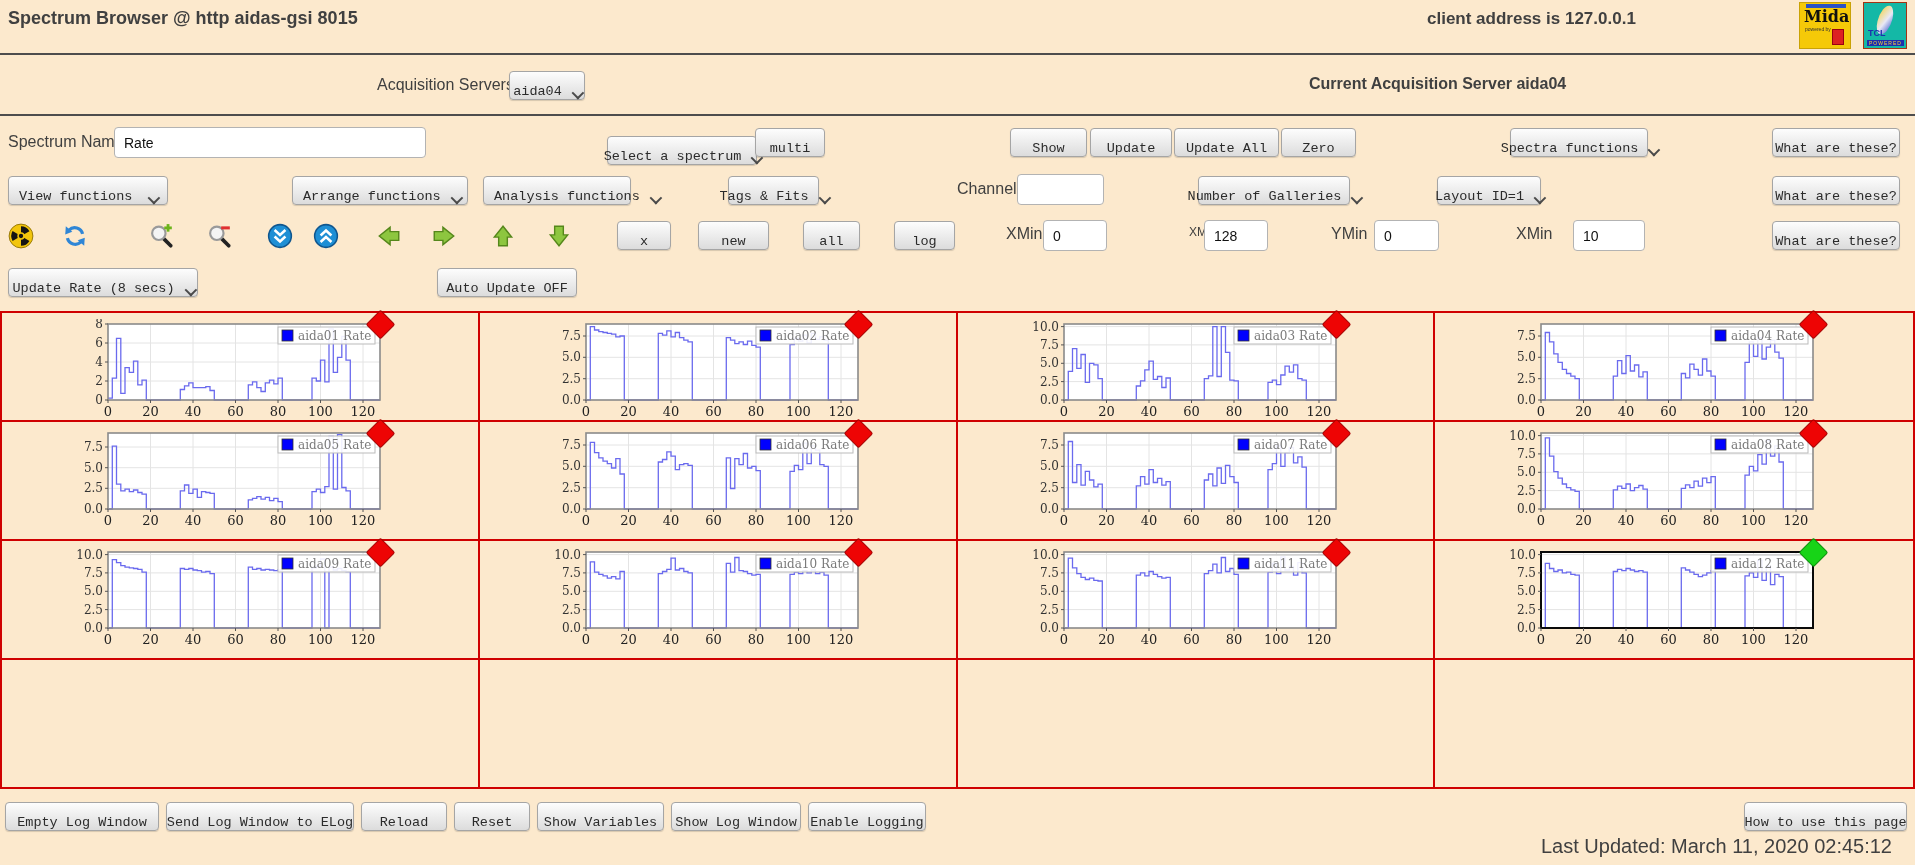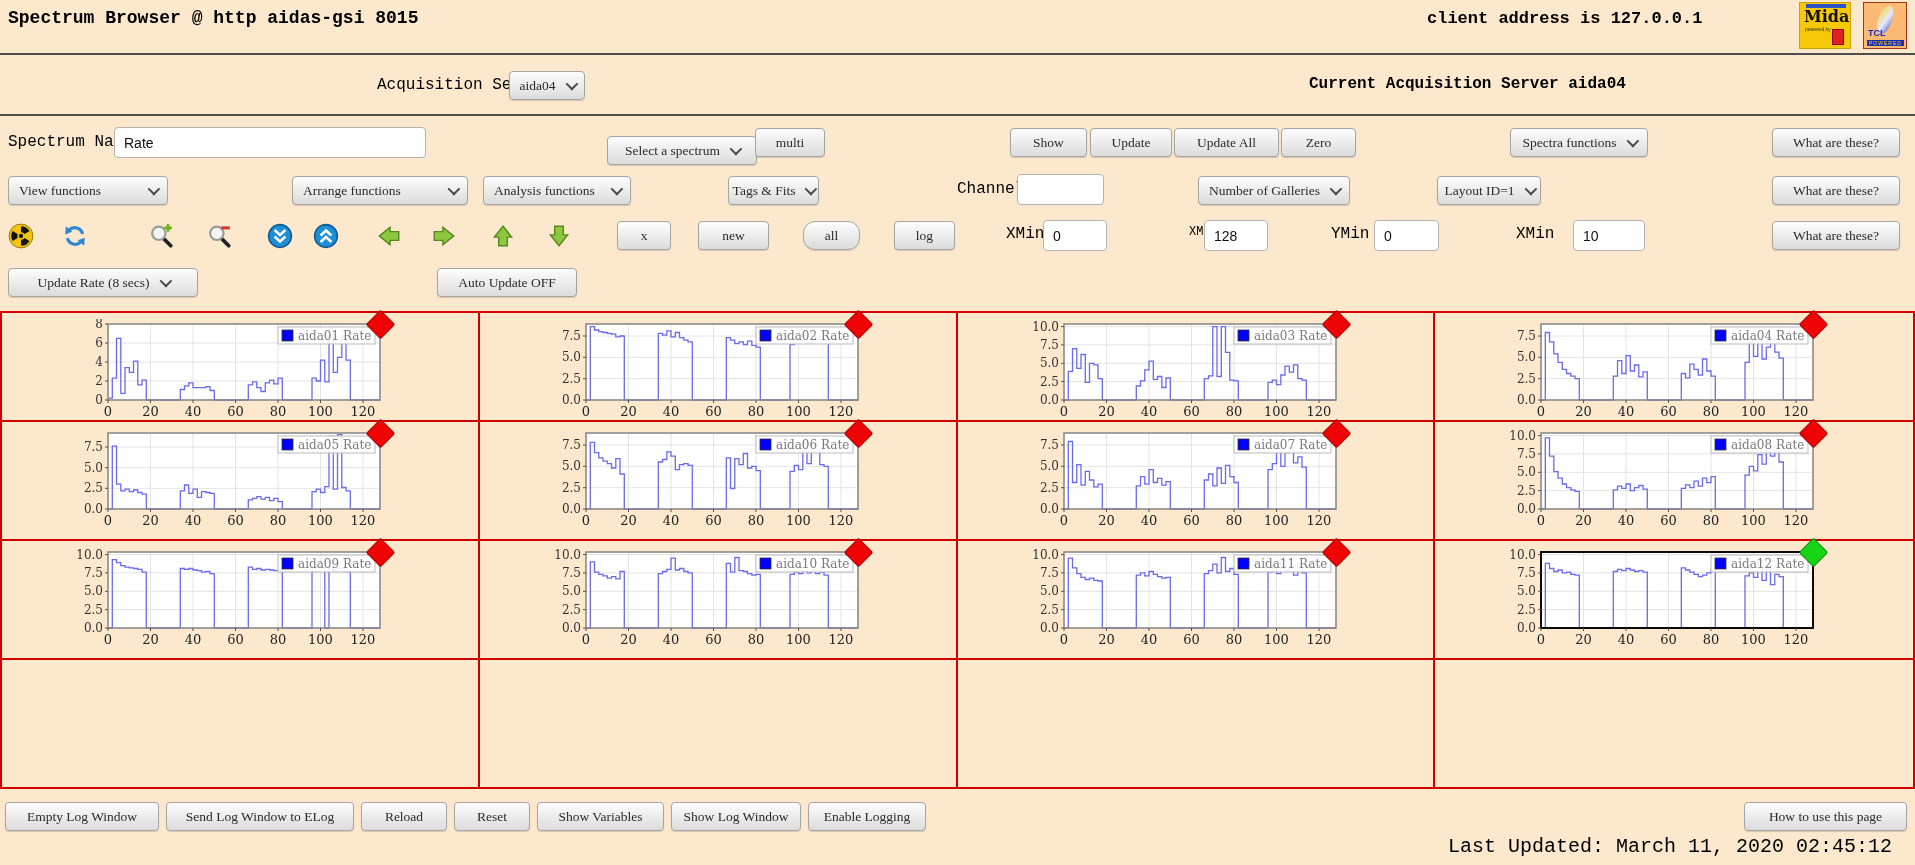--- a/index.html
+++ b/index.html
@@ -1,42 +1,42 @@
 <!DOCTYPE html>
 <html><head>
 <meta charset="utf-8">
 <style>
   html,body{margin:0;padding:0;}
   body{width:1915px;height:865px;background:#fce9cd;font-family:"Liberation Sans",sans-serif;position:relative;overflow:hidden;}
   .row{position:relative;width:1915px;}
   .hr{border-top:2px solid #4d4d4d;height:0;}
-  .serif-red{font-family:Liberation Mono, monospace;color:#000000;}
+  .serif-red{font-family:Liberation Sans, sans-serif;color:#404040;}
   .bold{font-weight:bold;}
   .abs{position:absolute;}
-  .btn{position:absolute;display:inline-flex;align-items:center;justify-content:center;background:linear-gradient(#fdfdfd,#dcdcdc);border:1px solid #a5a5a5;border-radius:4px;color:#2b2b2b;font-size:13.5px;font-family:Liberation Serif, serif;height:29px;box-shadow:0 1px 1px rgba(0,0,0,.15);cursor:pointer;box-sizing:border-box;padding:0 10px;white-space:nowrap;}
+  .btn{position:absolute;display:inline-flex;align-items:flex-end;justify-content:center;background:linear-gradient(#fdfdfd,#dcdcdc);border:1px solid #a5a5a5;border-radius:4px;color:#2b2b2b;font-size:13.5px;font-family:Liberation Mono, monospace;height:29px;box-shadow:0 1px 1px rgba(0,0,0,.15);cursor:pointer;box-sizing:border-box;padding:0 10px;white-space:nowrap;}
   .dd .caret{width:7px;height:7px;border-right:2px solid #4a4a4a;border-bottom:2px solid #4a4a4a;transform:rotate(45deg) translateY(-2px);margin-left:10px;flex:0 0 auto;}
   .tfield{position:absolute;background:#fff;border:1px solid #b3b3b3;border-radius:4px;box-sizing:border-box;font-size:14px;font-family:"Liberation Sans",sans-serif;color:#111;padding:0 0 0 9px;outline:none;}
   .icon{position:absolute;width:26px;height:26px;display:inline-block;cursor:pointer;}
   .icon svg{width:100%;height:100%;display:block;}
   
   #gallery-grid{display:grid;grid-template-columns:repeat(4,1fr);grid-template-rows:109px 119px 119px 127px;border:2px solid #cf0000;width:1915px;box-sizing:border-box;}
   .cell{border-right:2px solid #cf0000;border-bottom:2px solid #cf0000;position:relative;}
   .cell:nth-child(4n){border-right:none;}
   .cell:nth-child(n+13){border-bottom:none;}
   .chart-block{position:relative;width:320px;margin:6px 0 0 70px;}
   .diamond{position:absolute;width:19px;height:19px;transform:rotate(45deg);border-radius:2px;top:-5px;left:298px;}
   .diamond.red{background:#ee0404;border:1px solid #a80000;}
   .diamond.green{background:#17d417;border:1px solid #089008;}
   
   #midas-logo{position:absolute;top:2px;right:64px;width:52px;height:47px;background:#f5c908;border:1px solid #c9a206;box-sizing:border-box;overflow:hidden;}
   #midas-logo .m-title{font-family:"DejaVu Serif",serif;font-weight:bold;color:#101010;font-size:16px;margin:8px 0 0 4px;line-height:12px;}
   #midas-logo .m-sub{font-size:5px;color:#333;margin:3px 0 0 5px;}
   #midas-logo .m-red{position:absolute;right:6px;bottom:3px;width:10px;height:14px;background:#d22;border:1px solid #901;}
   #midas-logo .m-blue{position:absolute;top:1px;left:6px;width:40px;height:4px;background:#2a52c4;}
-  #tcl-logo{position:absolute;top:2px;right:8px;width:44px;height:47px;background:#fdba74;border:1px solid #a33414;box-sizing:border-box;overflow:hidden;}
+  #tcl-logo{position:absolute;top:2px;right:8px;width:44px;height:47px;background:#14b8a6;border:1px solid #a33414;box-sizing:border-box;overflow:hidden;}
   #tcl-logo .t-feather{position:absolute;top:2px;left:14px;width:14px;height:30px;background:linear-gradient(115deg,#f5d23c 0%,#e8e8f6 55%,#3653c8 100%);border-radius:60% 40% 60% 40%;transform:rotate(14deg);}
   #tcl-logo .t-title{position:absolute;left:4px;bottom:10px;color:#1d2fae;font-size:9px;font-weight:bold;}
   #tcl-logo .t-sub{position:absolute;left:3px;bottom:2px;color:#f5d23c;background:#1d2fae;font-size:5px;padding:0 2px;letter-spacing:1px;}
 </style>
 </head>
 <body>
 
 <div class="row" id="header-row" style="height:53px;">
   <div class="abs serif-red bold" style="left:8px;top:8px;font-size:18px;">Spectrum Browser @ http aidas-gsi 8015</div>
   <div class="abs serif-red bold" style="left:1427px;top:9px;font-size:17px;">client address is 127.0.0.1</div>
@@ -169,21 +169,21 @@
         <svg viewBox="0 0 24 24">
           <polygon points="12,3 4,13 8,13 8,21 16,21 16,13 20,13" fill="#8dc63f" stroke="#55871b" stroke-width="1.3"></polygon>
         </svg>
       </span><span class="icon" style="left: 546px; top: 11px;">
         <svg viewBox="0 0 24 24">
           <polygon points="12,21 4,11 8,11 8,3 16,3 16,11 20,11" fill="#8dc63f" stroke="#55871b" stroke-width="1.3"></polygon>
         </svg>
       </span></span>
   <button class="btn" style="left:617px;top:9px;width:54px;">x</button>
   <button class="btn" style="left:698px;top:9px;width:71px;">new</button>
-  <button class="btn" style="left:803px;top:9px;width:57px;border-radius:12px;">all</button>
+  <button class="btn" style="left:803px;top:9px;width:57px;">all</button>
   <button class="btn" style="left:894px;top:9px;width:61px;">log</button>
   <div class="abs serif-red" style="left:1006px;top:13px;font-size:16px;">XMin</div>
   <input class="tfield" style="left: 1043px; top: 8px; width: 64px; height: 31px;" value="0">
   <div class="abs serif-red" style="left:1158px;top:13px;font-size:12px;margin-left:31px;">XMax</div>
   <input class="tfield" style="left: 1204px; top: 8px; width: 64px; height: 31px;" value="128">
   <div class="abs serif-red" style="left:1331px;top:13px;font-size:16px;">YMin</div>
   <input class="tfield" style="left: 1374px; top: 8px; width: 65px; height: 31px;" value="0">
   <div class="abs serif-red" style="left:1516px;top:13px;font-size:16px;">XMin</div>
   <input class="tfield" style="left: 1573px; top: 8px; width: 72px; height: 31px;" value="10">
   <button class="btn" style="left:1772px;top:9px;width:128px;">What are these?</button>

